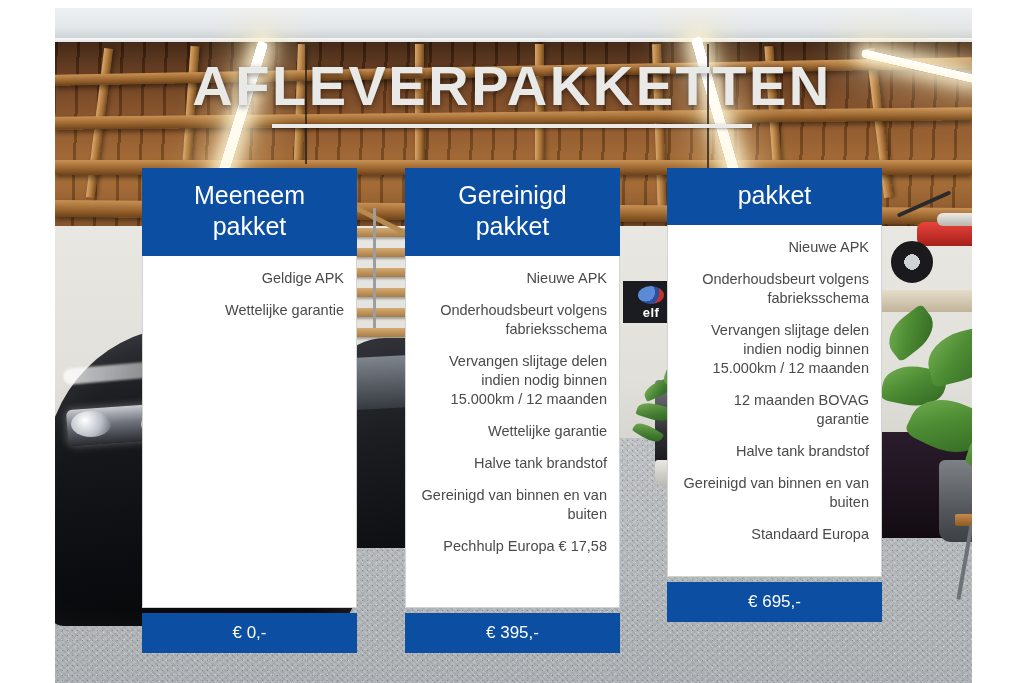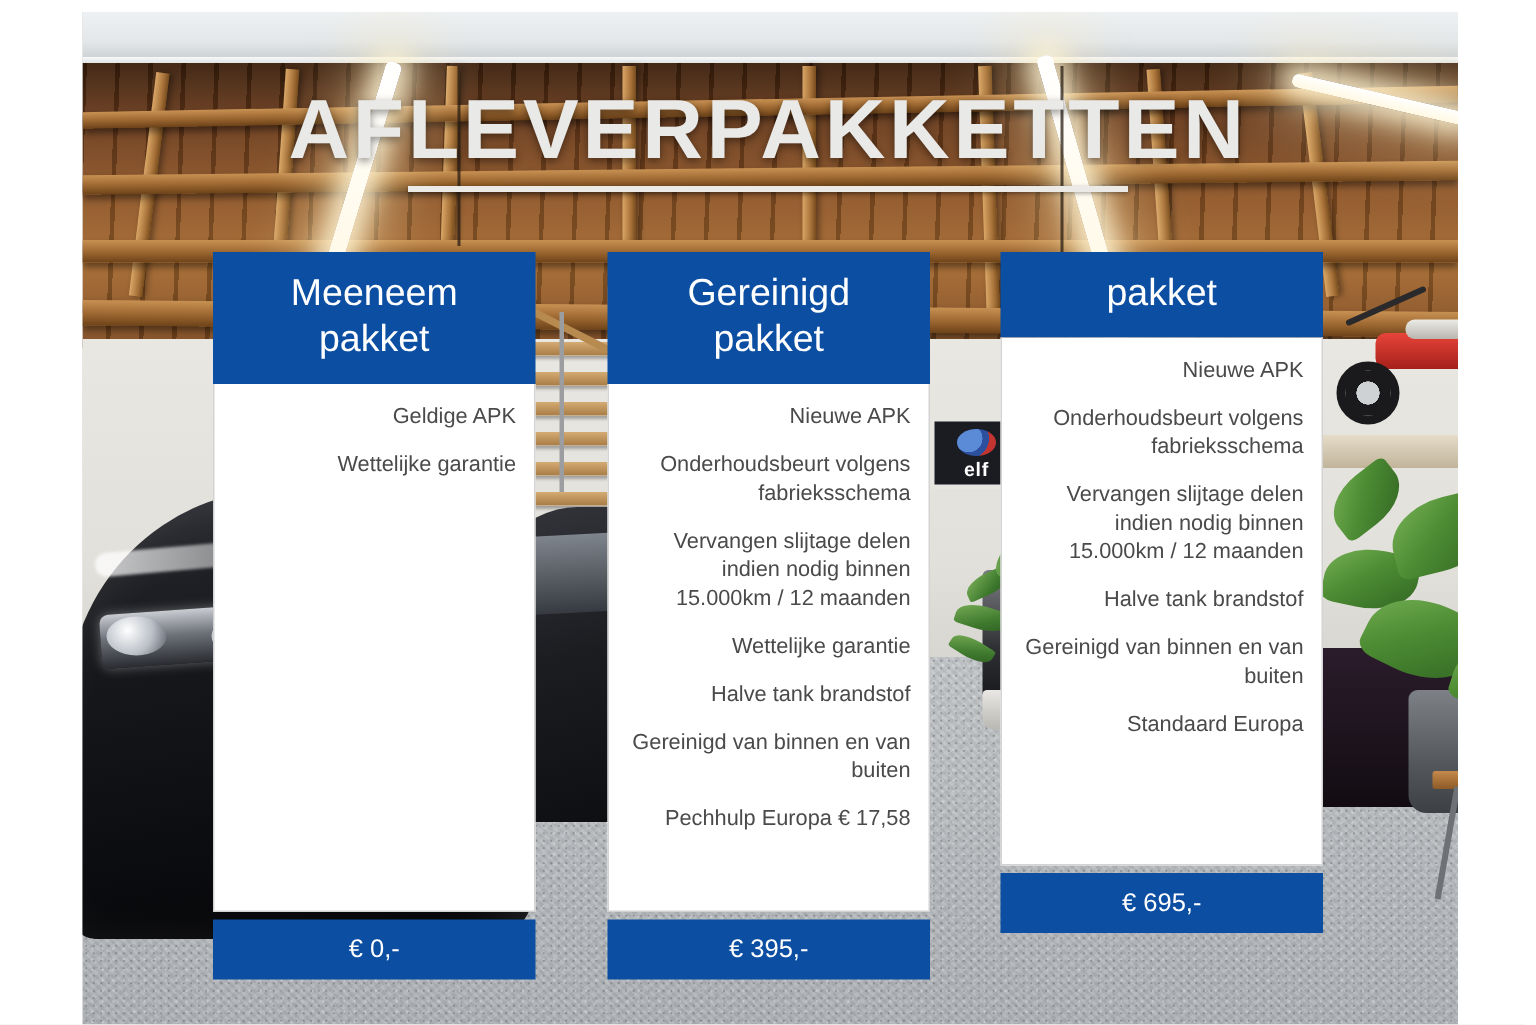--- a/index.html
+++ b/index.html
@@ -415,20 +415,21 @@
     </div>
 
     <div class="card card-3">
       <div class="card-head">
         <div>pakket</div>
       </div>
       <div class="card-body">
         <div class="feature">Nieuwe APK</div>
         <div class="feature">Onderhoudsbeurt volgens fabrieksschema</div>
         <div class="feature">Vervangen slijtage delen indien nodig binnen 15.000km / 12 maanden</div>
+        <div class="feature">12 maanden BOVAG garantie</div>
         <div class="feature">Halve tank brandstof</div>
         <div class="feature">Gereinigd van binnen en van buiten</div>
         <div class="feature">Standaard Europa</div>
       </div>
       <div class="card-foot">€ 695,-</div>
     </div>
 
   </div>
 </div>
 

